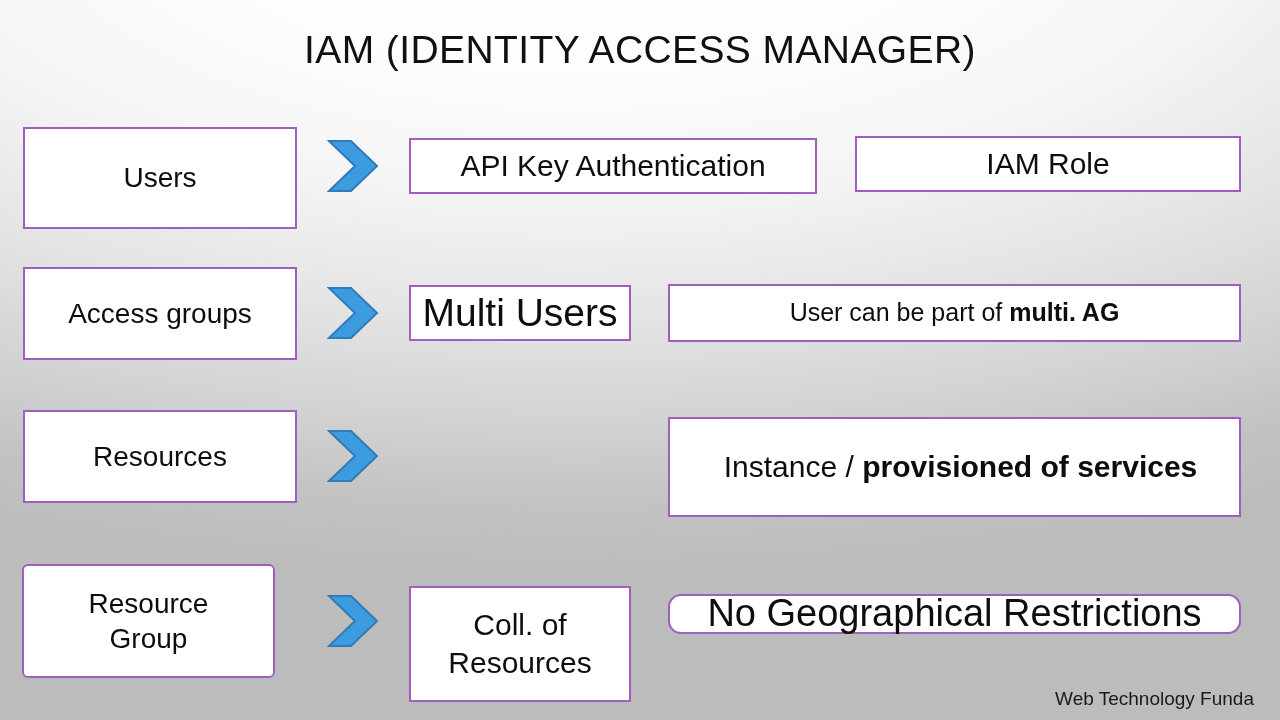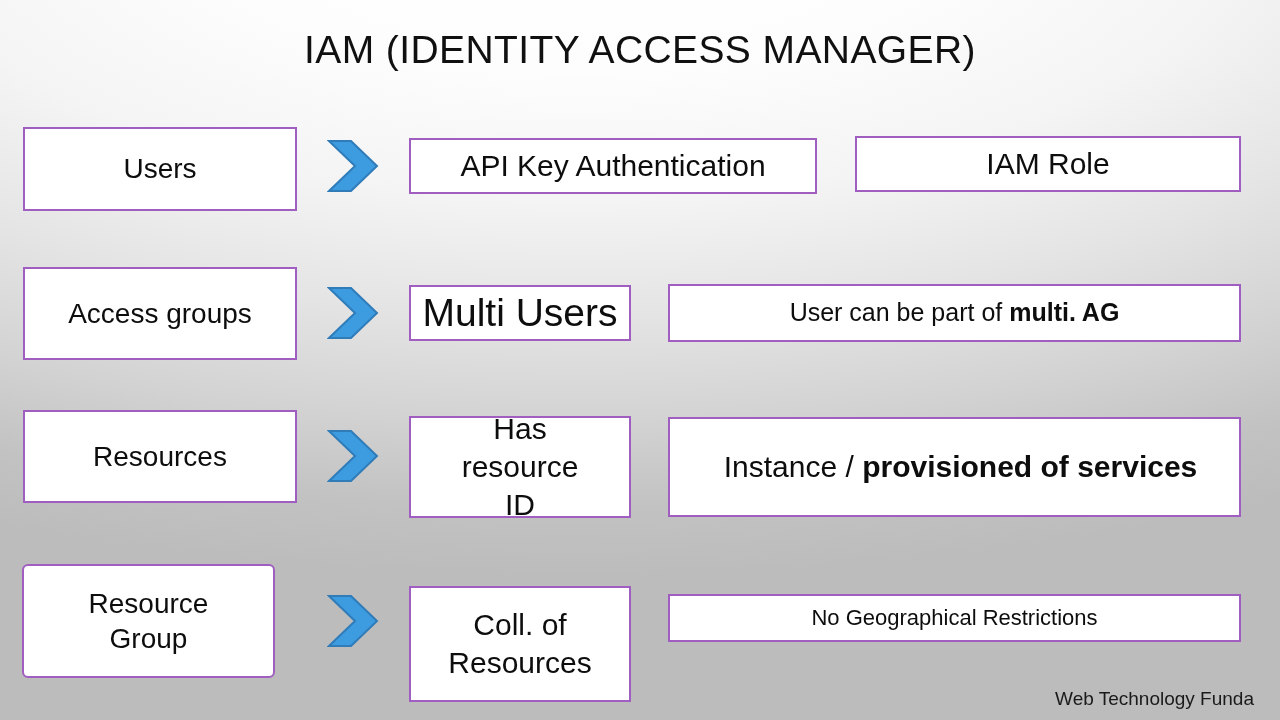--- a/index.html
+++ b/index.html
@@ -89,21 +89,21 @@
     white-space: nowrap;
   }
 </style>
 </head>
 <body>
 
 <div id="slide">
 
   <div id="title">IAM (IDENTITY ACCESS MANAGER)</div>
 
-  <div class="box c1" style="left:23px; top:127px; width:274px; height:84px; font-size:28px;">
+  <div class="box c1" style="left:23px; top:127px; width:274px; height:102px; font-size:28px;">
     <span class="txt">Users</span>
   </div>
 
   <div class="arrow" style="left:327px; top:138px; width:52px; height:56px;">
     <svg viewBox="0 0 52 56" xmlns="http://www.w3.org/2000/svg" aria-hidden="true">
       <polygon points="2,3 24,3 50,28 24,53 2,53 28,28" fill="#3d9be0" stroke="#2f7cb9" stroke-width="2" stroke-linejoin="miter"></polygon>
     </svg>
   </div>
 
   <div class="box" style="left:409px; top:138px; width:408px; height:56px; font-size:30px;">
@@ -139,23 +139,20 @@
   <div class="box c1" style="left:23px; top:410px; width:274px; height:93px; font-size:28px;">
     <span class="txt">Resources</span>
   </div>
 
   <div class="arrow" style="left:327px; top:428px; width:52px; height:56px;">
     <svg viewBox="0 0 52 56" xmlns="http://www.w3.org/2000/svg" aria-hidden="true">
       <polygon points="2,3 24,3 50,28 24,53 2,53 28,28" fill="#3d9be0" stroke="#2f7cb9" stroke-width="2" stroke-linejoin="miter"></polygon>
     </svg>
   </div>
 
-  <div class="box" style="left:409px; top:416px; width:222px; height:102px; font-size:30px;">
-    <span class="txt" style="max-width:150px; margin:0 auto;">Has resource ID</span>
-  </div>
 
   <div class="box" style="left:668px; top:417px; width:573px; height:100px; font-size:30px;padding-left:20px;">
     <span class="txt" style="max-width:480px; margin:0 auto;">
       <span>Instance / </span><b>provisioned of services</b>
     </span>
   </div>
 
   <div class="box c1" style="left:22px; top:564px; width:253px; height:114px; font-size:28px;border-radius:6px;">
     <span class="txt" style="max-width:160px; margin:0 auto;">Resource Group</span>
   </div>
@@ -163,21 +160,21 @@
   <div class="arrow" style="left:327px; top:593px; width:52px; height:56px;">
     <svg viewBox="0 0 52 56" xmlns="http://www.w3.org/2000/svg" aria-hidden="true">
       <polygon points="2,3 24,3 50,28 24,53 2,53 28,28" fill="#3d9be0" stroke="#2f7cb9" stroke-width="2" stroke-linejoin="miter"></polygon>
     </svg>
   </div>
 
   <div class="box" style="left:409px; top:586px; width:222px; height:116px; font-size:30px;">
     <span class="txt" style="max-width:160px; margin:6px auto;">Coll. of Resources</span>
   </div>
 
-  <div class="box" style="left:668px; top:594px; width:573px; height:48px; font-size:22px;">
+  <div class="box" style="left:668px; top:594px; width:573px; height:40px; font-size:38px;border-radius:13px;">
     <span class="txt">
       <span>No Geographical Restrictions</span><b></b>
     </span>
   </div>
 
   <div id="footer">Web Technology Funda</div>
 
 </div>
 
 </body></html>

